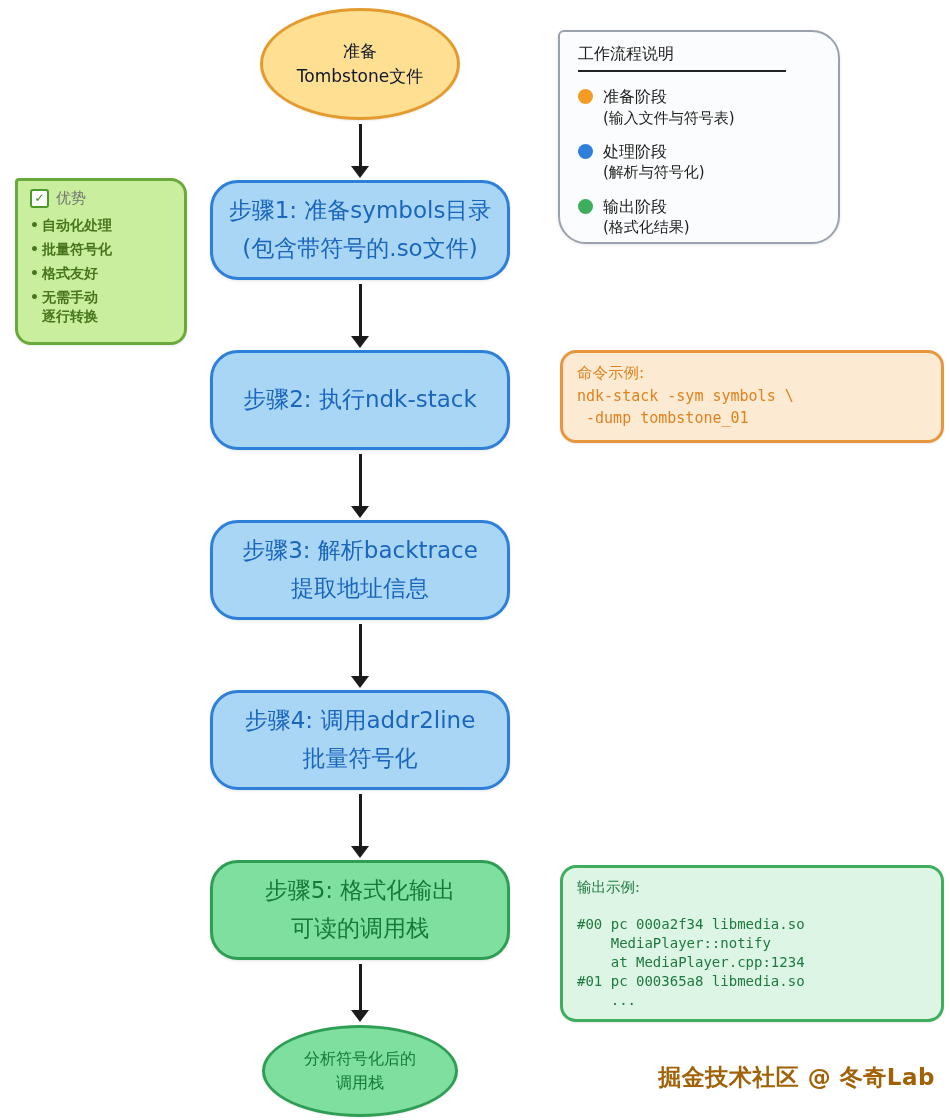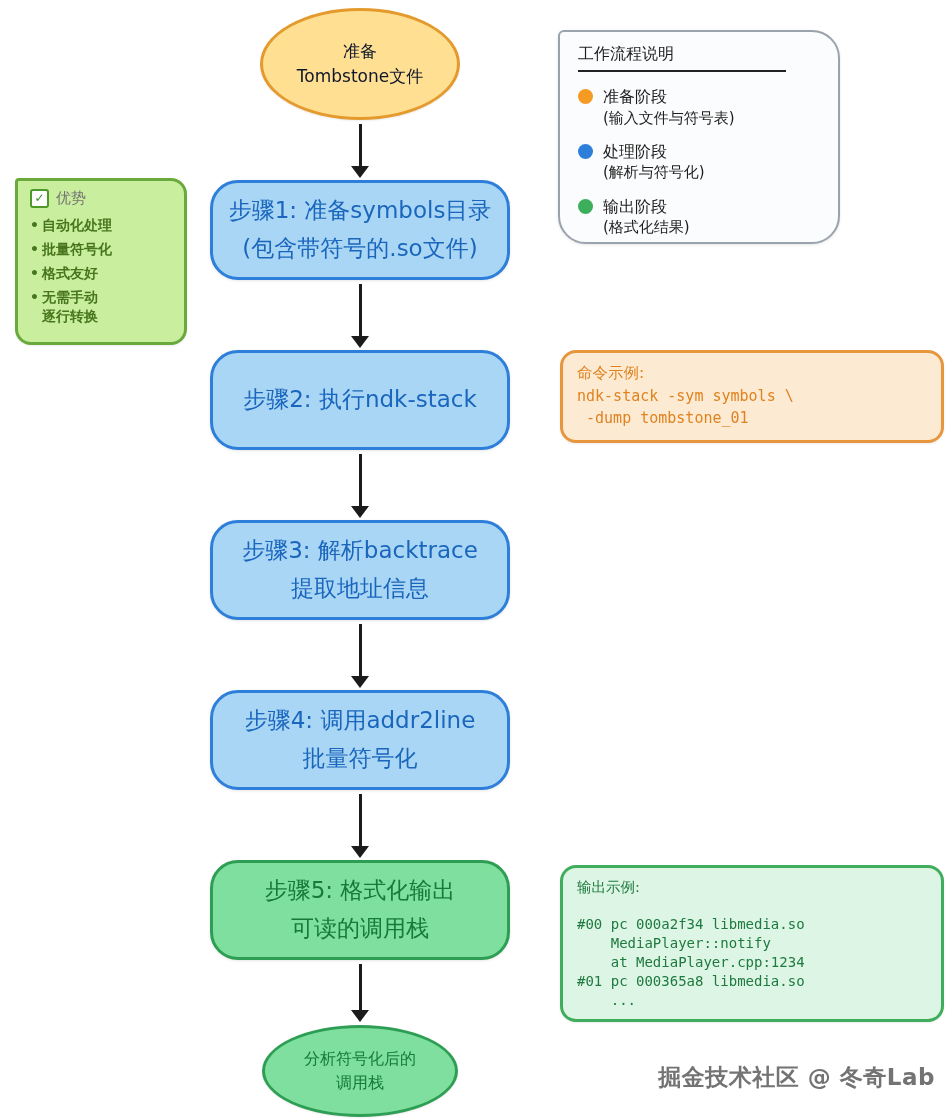--- a/index.html
+++ b/index.html
@@ -63,21 +63,21 @@
   .note{position:absolute;left:560px;box-sizing:border-box;border-radius:16px;padding:10px 14px;box-shadow:0 1px 2px rgba(0,0,0,.08);}
   .command-note{top:350px;width:384px;background:#fcebd2;border:3px solid #e8963e;color:#e0821f;}
   .command-note .note-title{font-size:15.5px;margin-bottom:2px;}
   .command-note .code-line{font-family:"DejaVu Sans Mono","Liberation Mono",monospace;font-size:15px;line-height:1.45;white-space:pre;}
   .output-note{top:865px;width:384px;background:#ddf5e5;border:3px solid #3fae5c;color:#1e7a3e;}
   .output-note .note-title{font-size:14.5px;margin-bottom:18px;}
   .output-note .code-line{font-family:"DejaVu Sans Mono","Liberation Mono",monospace;font-size:14px;line-height:1.35;white-space:pre;}
   
   .watermark{
     position:absolute;left:560px;top:1062px;width:375px;text-align:right;
-    font-size:23px;font-weight:bold;color:#737373;letter-spacing:.5px;
+    font-size:23px;font-weight:bold;color:#a16207;letter-spacing:.5px;
   }
 </style>
 </head>
 <body>
 
 <div class="canvas">
 
   <div class="node ellipse start-node">
     <div>
       <span class="line">准备</span>

